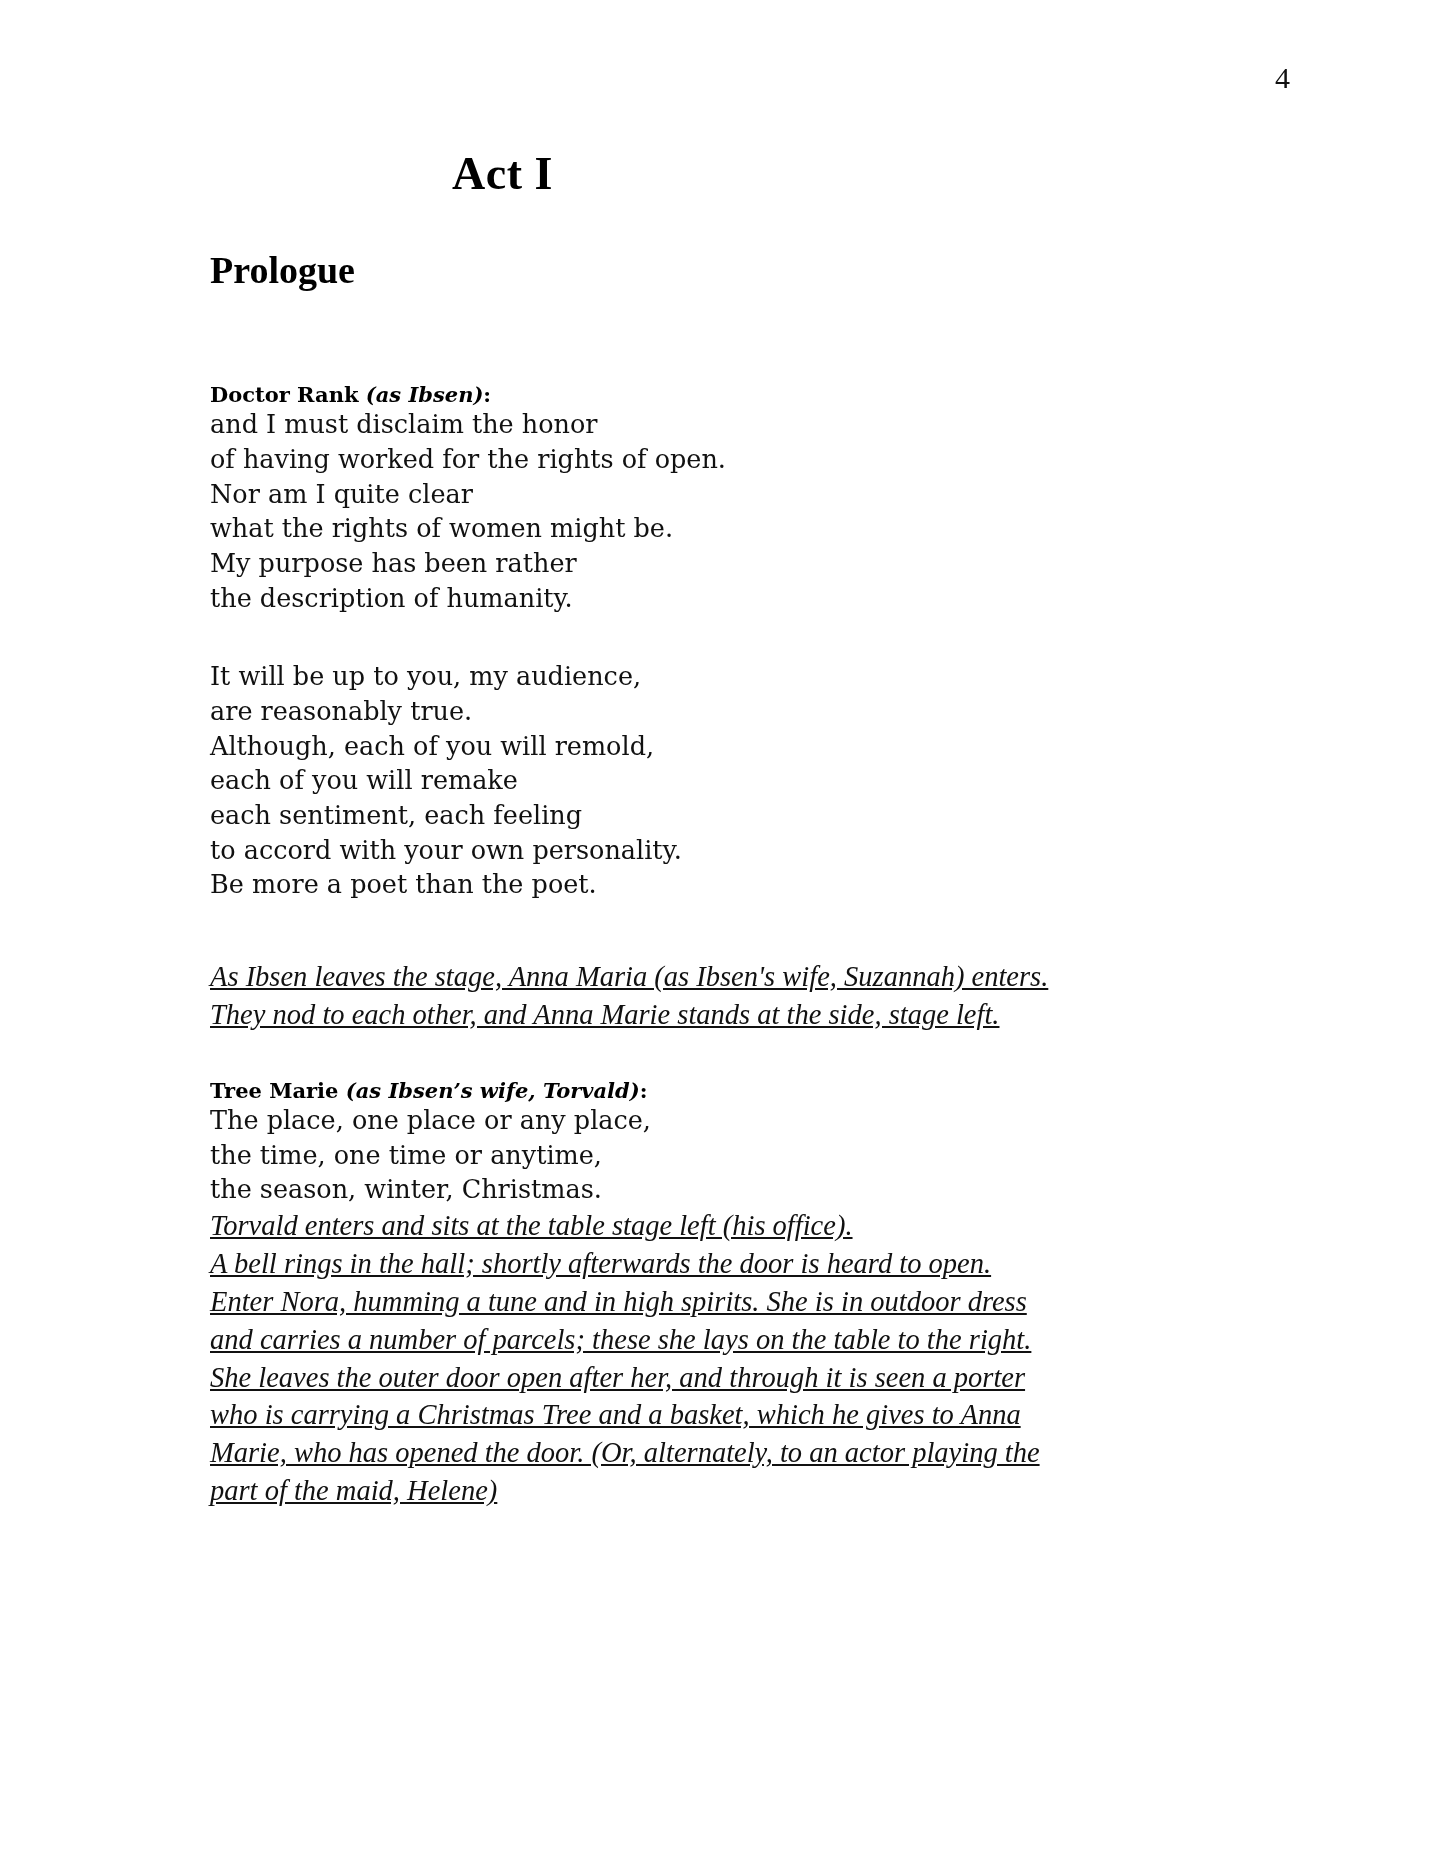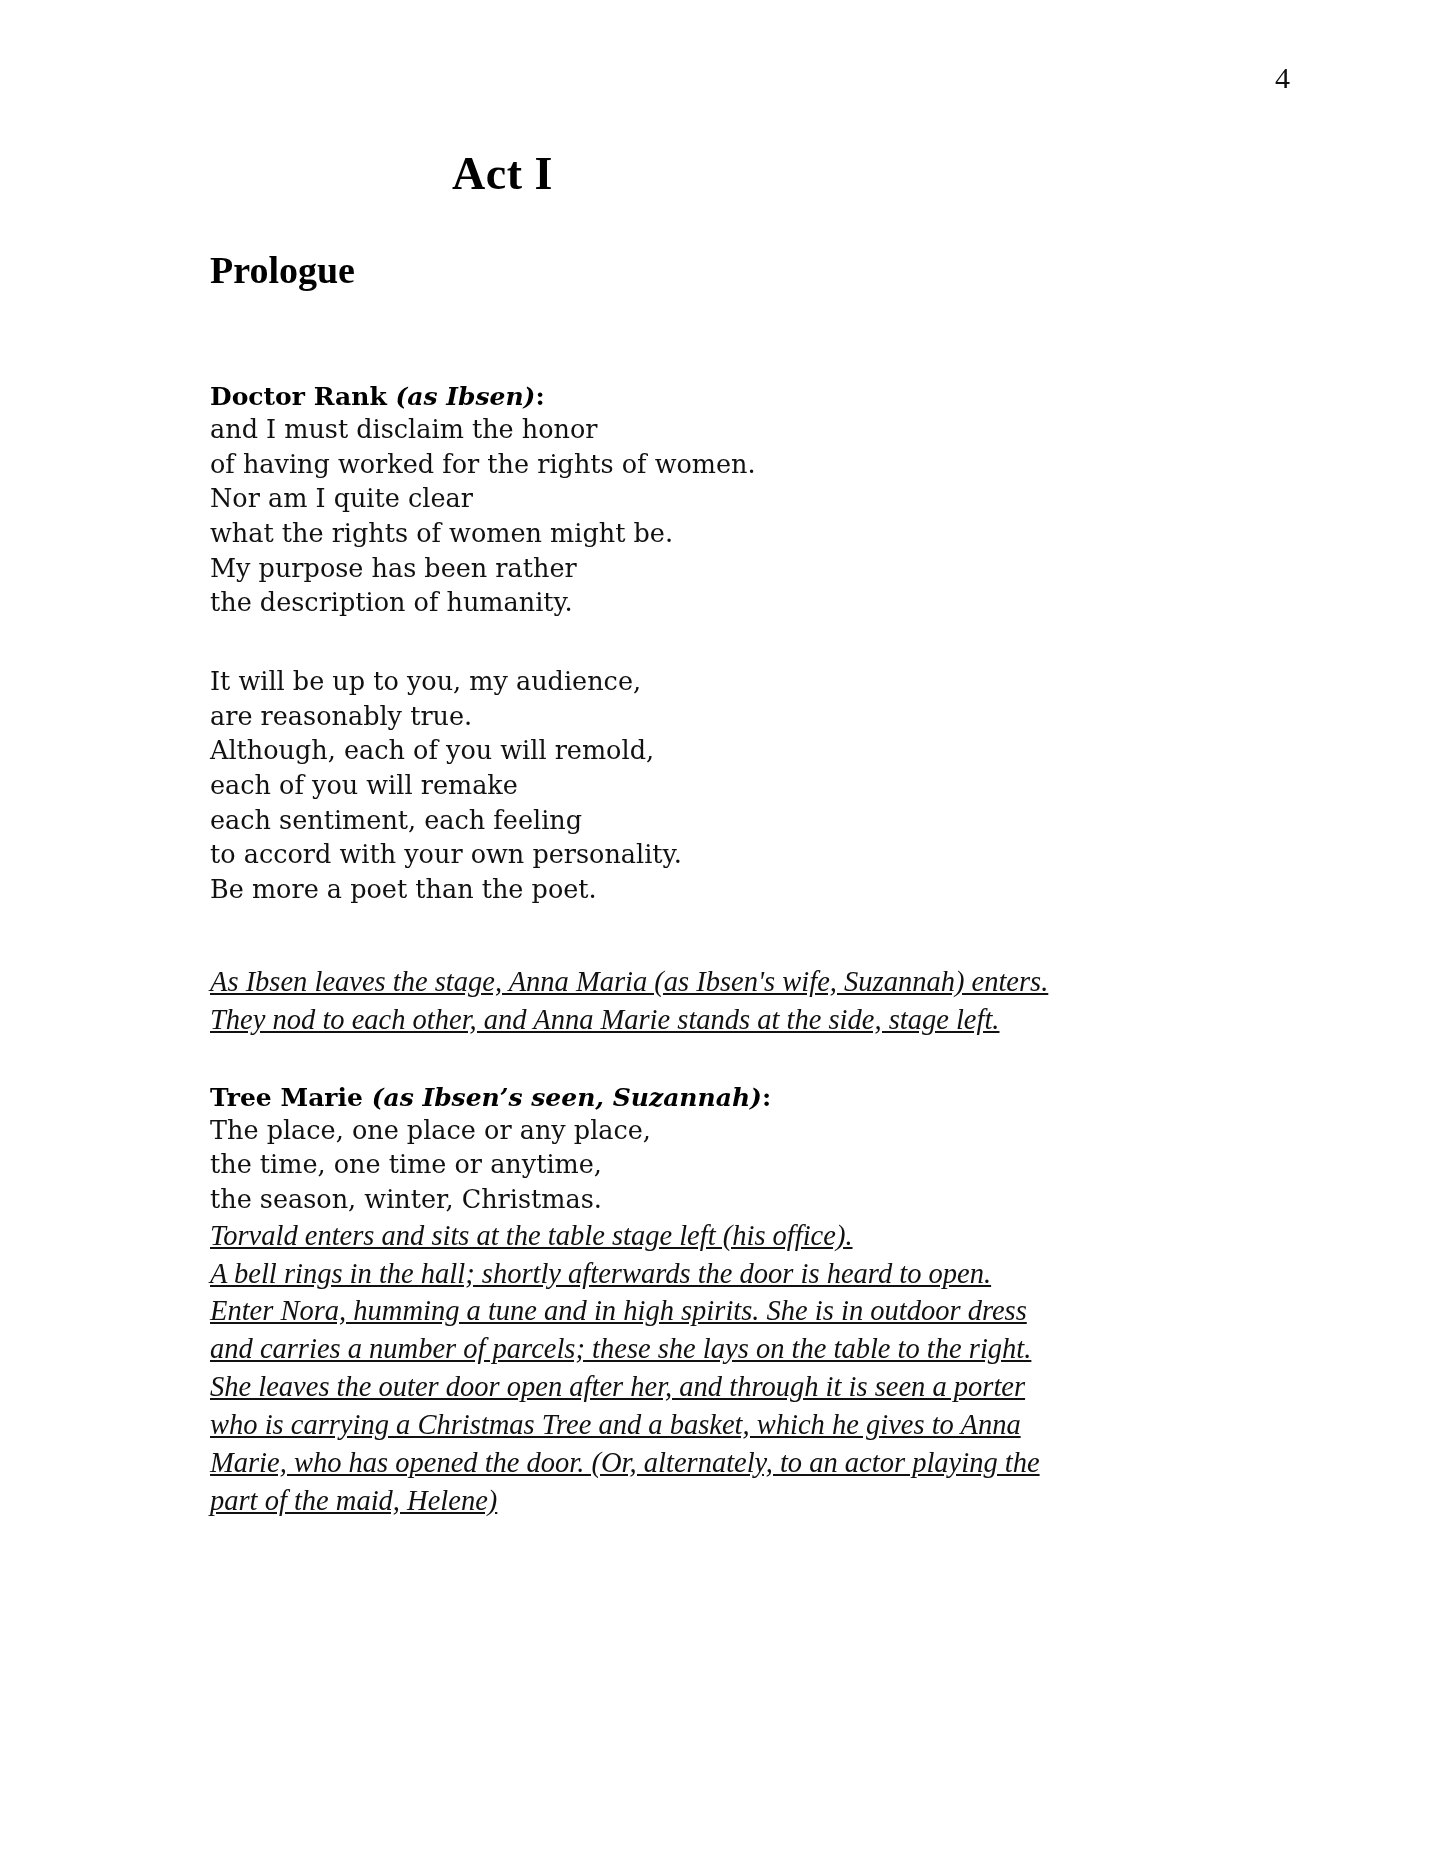--- a/index.html
+++ b/index.html
@@ -47,21 +47,21 @@
     font-size:28.5px;
     line-height:1.33;
     color:#111;
     margin:0;
   }
   .stage-direction.wide { width:840px;text-decoration:underline; }
 
   .speaker {
     font-family:"DejaVu Serif", serif;
     font-weight:700;
-    font-size:25px;
+    font-size:21px;
     line-height:1.2;
     color:#000;
     margin:0;
   }
   .speaker .paren { font-style:italic; }
 
   .verse {
     font-family:"DejaVu Serif", serif;
     font-size:25.5px;
     line-height:1.36;
@@ -85,21 +85,21 @@
 
     <h2 class="section-heading">Prologue</h2>
 
 
     <div class="gap-md"></div>
 
     <div class="speaker"><span>Doctor Rank </span><span class="paren">(as Ibsen)</span><span>:</span></div>
 
     <div class="verse">
       <div>and I must disclaim the honor</div>
-      <div>of having worked for the rights of women.</div>
+      <div>of having worked for the rights of open.</div>
       <div>Nor am I quite clear</div>
       <div>what the rights of women might be.</div>
       <div>My purpose has been rather</div>
       <div>the description of humanity.</div>
     </div>
 
     <div class="gap-md"></div>
 
     <div class="verse">
       <div>It will be up to you, my audience,</div>
@@ -113,21 +113,21 @@
 
     <div class="gap-lg"></div>
 
     <div class="stage-direction wide">
       <div>As Ibsen leaves the stage, Anna Maria (as Ibsen's wife, Suzannah) enters.</div>
       <div>They nod to each other, and Anna Marie stands at the side, stage left.</div>
     </div>
 
     <div class="gap-md"></div>
 
-    <div class="speaker"><span>Tree Marie </span><span class="paren">(as Ibsen’s seen, Suzannah)</span><span>:</span></div>
+    <div class="speaker"><span>Tree Marie </span><span class="paren">(as Ibsen’s wife, Torvald)</span><span>:</span></div>
 
     <div class="verse">
       <div>The place, one place or any place,</div>
       <div>the time, one time or anytime,</div>
       <div>the season, winter, Christmas.</div>
     </div>
 
     <div class="stage-direction wide">Torvald enters and sits at the table stage left (his office).</div>
 
     <div class="stage-direction wide">A bell rings in the hall; shortly afterwards the door is heard to open. Enter Nora, humming a tune and in high spirits. She is in outdoor dress and carries a number of parcels; these she lays on the table to the right. She leaves the outer door open after her, and through it is seen a porter who is carrying a Christmas Tree and a basket, which he gives to Anna Marie, who has opened the door. (Or, alternately, to an actor playing the part of the maid, Helene)</div>

